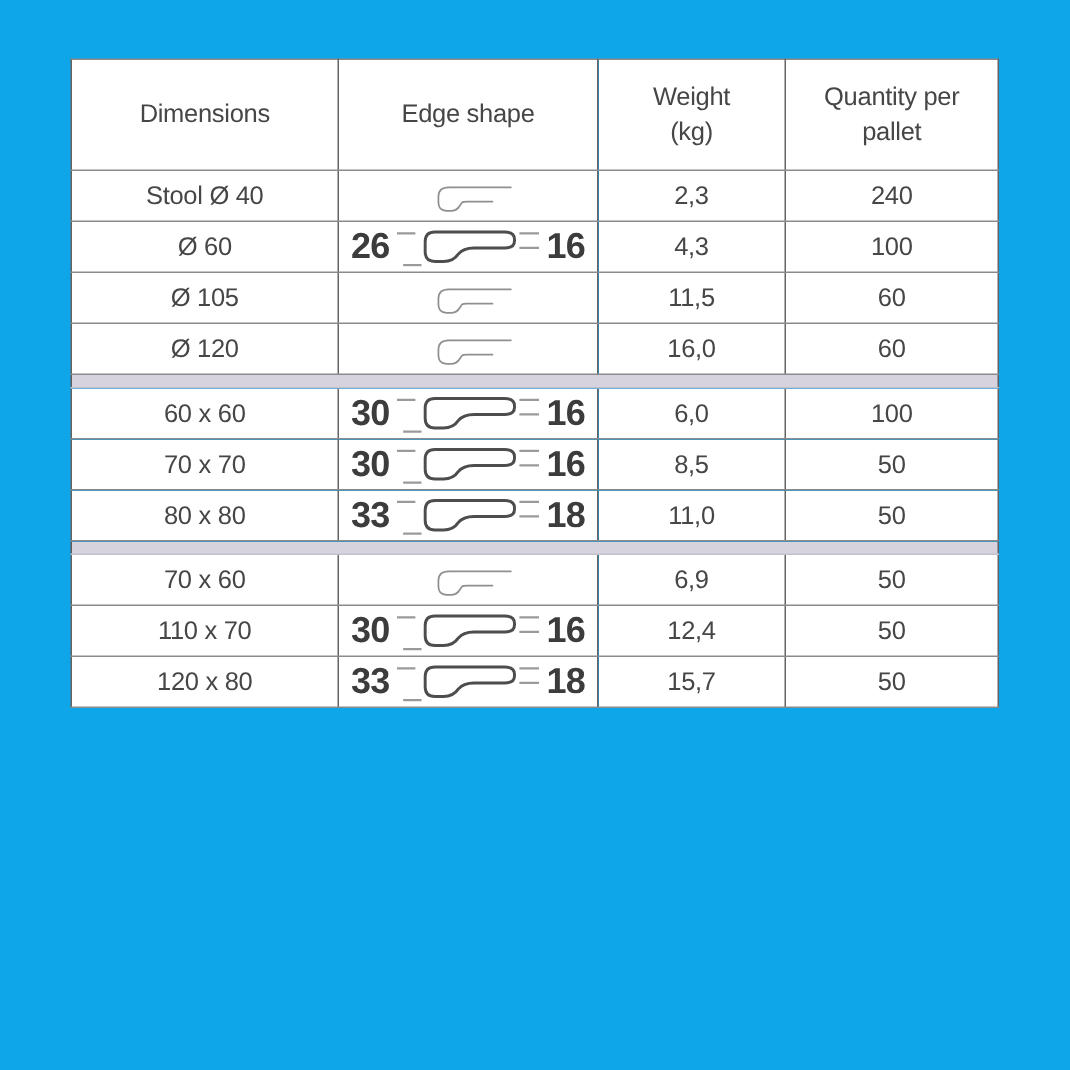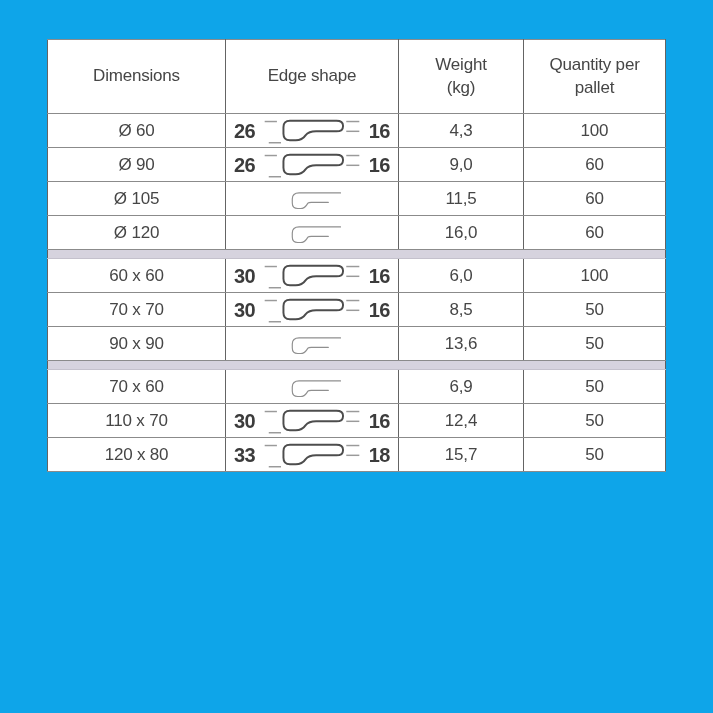--- a/index.html
+++ b/index.html
@@ -44,21 +44,21 @@
     border-bottom:1px solid #c4c1cc;
   }
   .edge-wrap{
     display:flex;
     align-items:center;
     justify-content:space-between;
     padding:0 8px;
     height:100%;
   }
   .enum{
-    font-size:20px;
+    font-size:24px;
     font-weight:bold;
     color:#3c3c3c;
     letter-spacing:-0.5px;
     line-height:1;
   }
   .edge-svg{display:block;}
   .edge-svg.bold{width:104px;height:31px;}
   .edge-svg.thin{width:68px;height:28px;}
   .hdr-line{display:block;}
   .defs-holder{position:absolute;width:0;height:0;overflow:hidden;}
@@ -105,52 +105,52 @@
           <span class="hdr-line">(kg)</span>
         </th>
         <th>
           <span class="hdr-line">Quantity per</span>
           <span class="hdr-line">pallet</span>
         </th>
       </tr>
     </thead>
     <tbody>
 
+      <tr>
+        <td>Stool Ø 40</td>
+        <td>
+          <div class="edge-wrap">
+            <span class="enum"></span>
+            <svg class="edge-svg thin" viewBox="0 0 100 40">
+                <use href="#profile-thin"></use>
+              </svg>
+            <span class="enum"></span>
+          </div>
+        </td>
+        <td>2,3</td>
+        <td>240</td>
+      </tr>
 
       <tr>
         <td>Ø 60</td>
         <td>
           <div class="edge-wrap">
             <span class="enum">26</span>
             <svg class="edge-svg bold" viewBox="0 0 124 38">
                 <use href="#profile-bold"></use>
               </svg>
             <span class="enum">16</span>
           </div>
         </td>
         <td>4,3</td>
         <td>100</td>
       </tr>
 
 
 
-      <tr>
-        <td>Ø 90</td>
-        <td>
-          <div class="edge-wrap">
-            <span class="enum">26</span>
-            <svg class="edge-svg bold" viewBox="0 0 124 38">
-                <use href="#profile-bold"></use>
-              </svg>
-            <span class="enum">16</span>
-          </div>
-        </td>
-        <td>9,0</td>
-        <td>60</td>
-      </tr>
 
       <tr>
         <td>Ø 105</td>
         <td>
           <div class="edge-wrap">
             <span class="enum"></span>
             <svg class="edge-svg thin" viewBox="0 0 100 40">
                 <use href="#profile-thin"></use>
               </svg>
             <span class="enum"></span>
@@ -202,35 +202,35 @@
             <svg class="edge-svg bold" viewBox="0 0 124 38">
                 <use href="#profile-bold"></use>
               </svg>
             <span class="enum">16</span>
           </div>
         </td>
         <td>8,5</td>
         <td>50</td>
       </tr>
 
-
-      <tr>
-        <td>90 x 90</td>
-        <td>
-          <div class="edge-wrap">
-            <span class="enum"></span>
-            <svg class="edge-svg thin" viewBox="0 0 100 40">
-                <use href="#profile-thin"></use>
-              </svg>
-            <span class="enum"></span>
-          </div>
-        </td>
-        <td>13,6</td>
-        <td>50</td>
-      </tr>
+      <tr>
+        <td>80 x 80</td>
+        <td>
+          <div class="edge-wrap">
+            <span class="enum">33</span>
+            <svg class="edge-svg bold" viewBox="0 0 124 38">
+                <use href="#profile-bold"></use>
+              </svg>
+            <span class="enum">18</span>
+          </div>
+        </td>
+        <td>11,0</td>
+        <td>50</td>
+      </tr>
+
 
       <tr class="sep">
           <td colspan="4"></td>
         </tr>
 
       <tr>
         <td>70 x 60</td>
         <td>
           <div class="edge-wrap">
             <span class="enum"></span>

